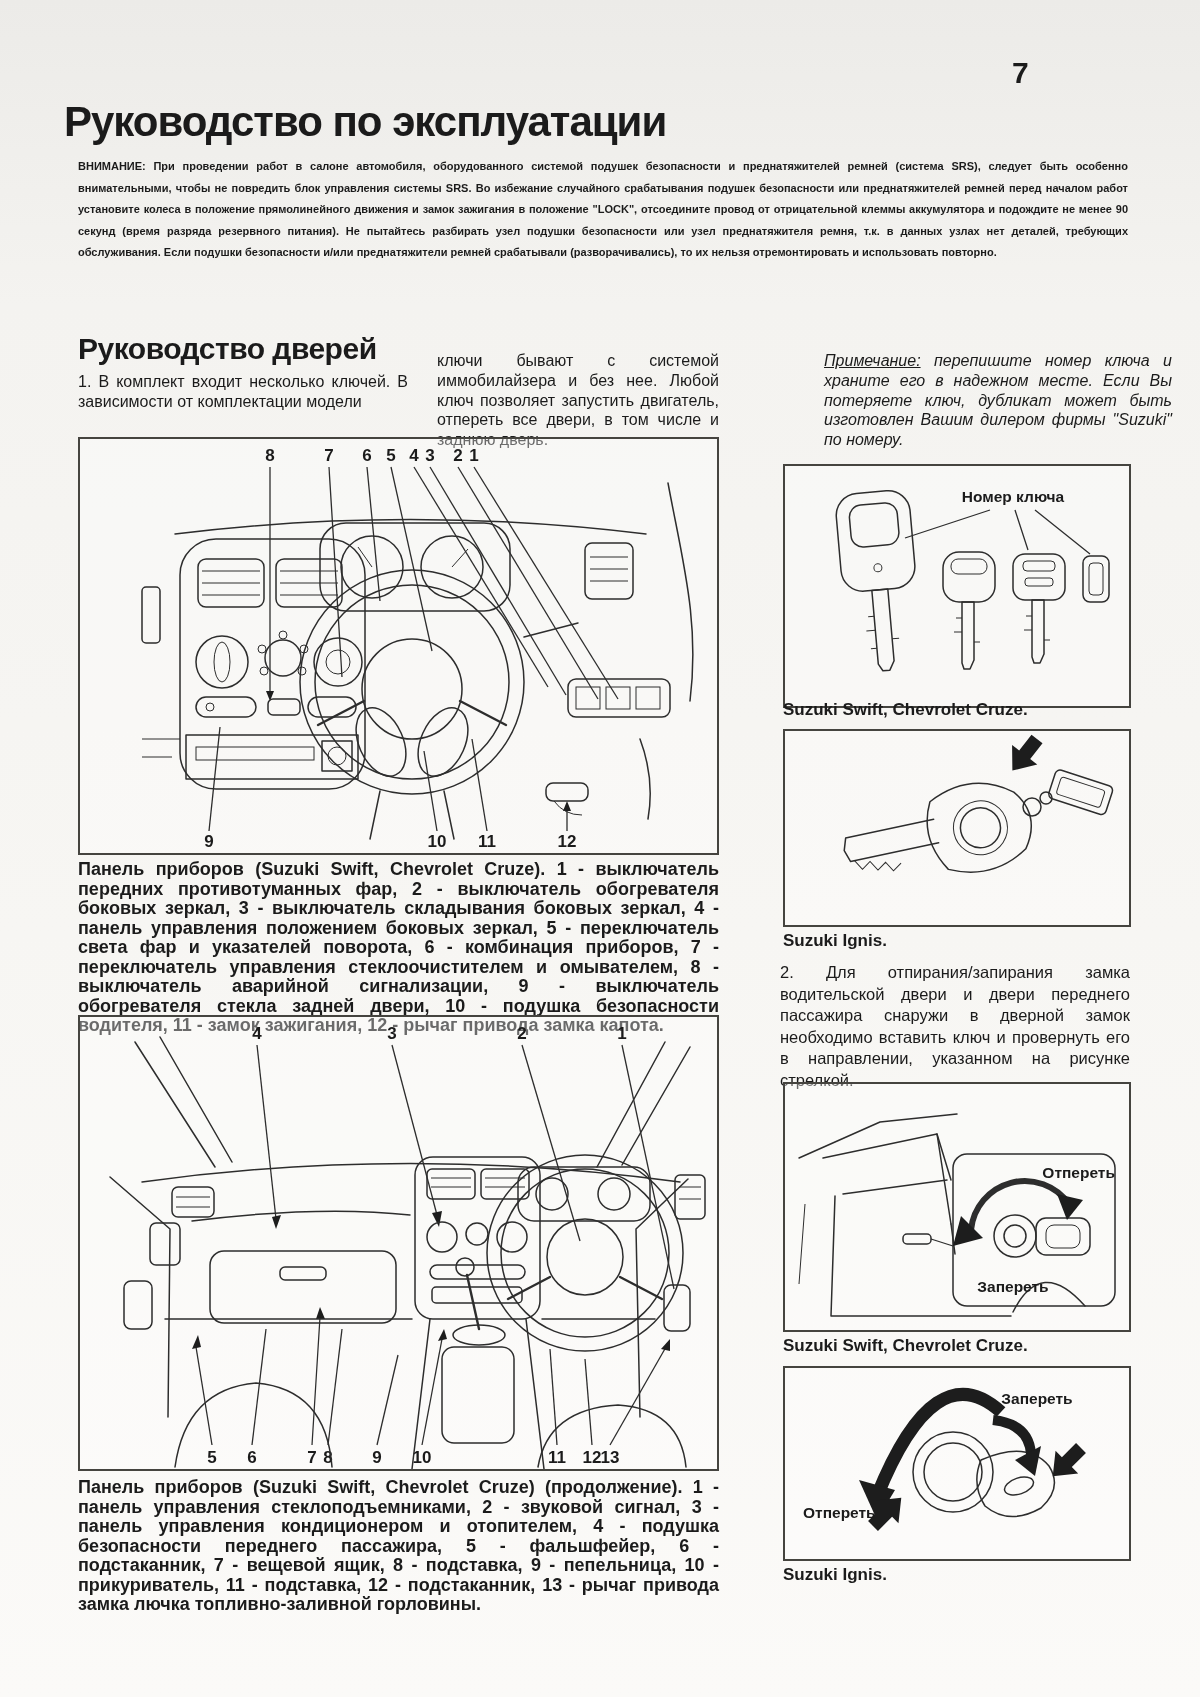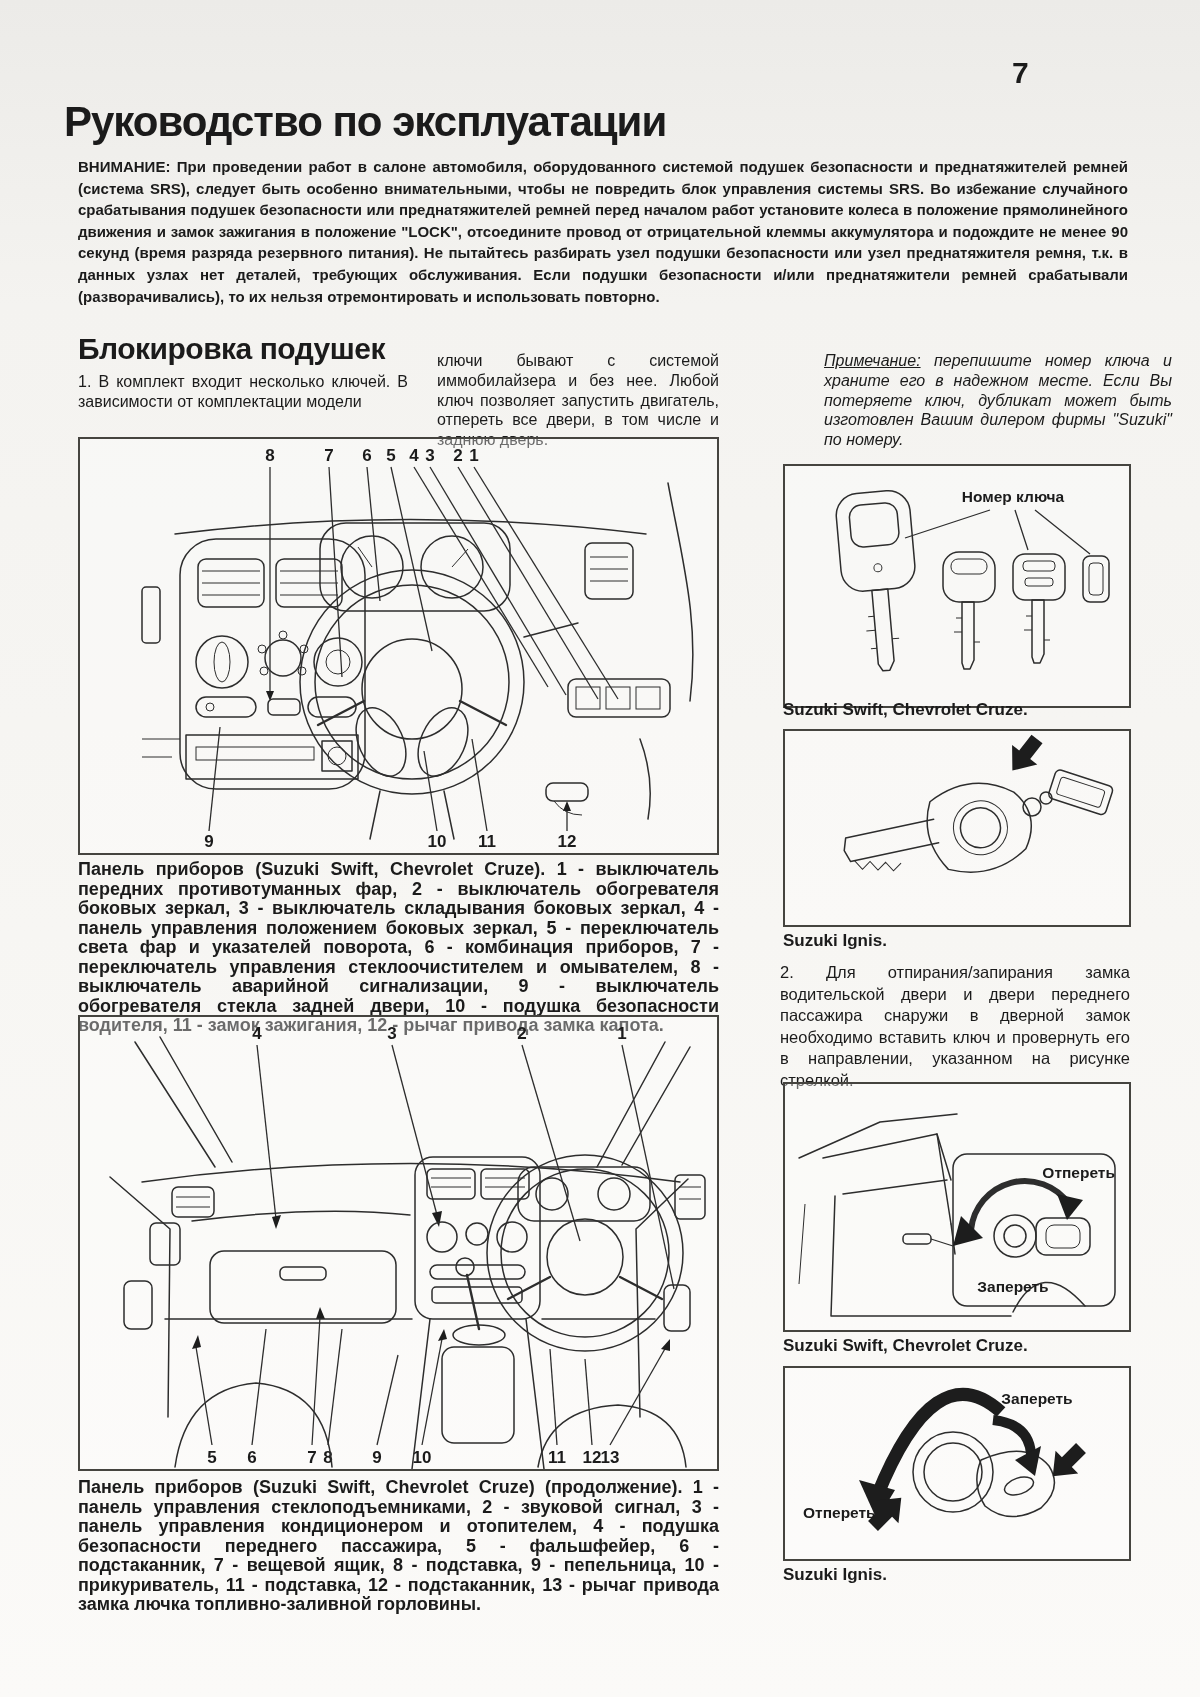--- a/index.html
+++ b/index.html
@@ -4,21 +4,21 @@
 <style>
   html,body{margin:0;padding:0;background:#dededc;}
   .page{
     position:relative;width:1200px;height:1697px;margin:0 auto;
     background:linear-gradient(180deg,#ecebe8 0%,#f4f3f0 18%,#f7f6f3 55%,#fbfaf8 100%);
     font-family:"Liberation Sans",sans-serif;color:#1b1b1b;overflow:hidden;
   }
   .abs{position:absolute;}
   .pagenum{font-size:30px;font-weight:700;}
   .title{font-size:42px;font-weight:700;letter-spacing:-1px;}
-  .warning{width:1050px;font-size:15px;line-height:21.6px;font-weight:700;text-align:justify;}
+  .warning{width:1050px;font-size:11px;line-height:21.6px;font-weight:700;text-align:justify;}
   .h2{font-size:30px;font-weight:700;letter-spacing:-0.5px;}
   .coltext{font-size:16px;line-height:19.8px;text-align:justify;}
   .notetext{font-size:16px;line-height:19.8px;font-style:italic;text-align:justify;margin-left:44px;}
   .note-u{text-decoration:underline;}
   .figbox{border:2px solid #45443f;background:rgba(255,255,255,0.35);}
   .figcap{font-size:18px;line-height:19.5px;font-weight:700;text-align:justify;}
   .smallcap{font-size:17px;font-weight:700;}
   .step{font-size:16.5px;line-height:21.5px;text-align:justify;}
   svg{display:block;}
   svg .ln{stroke:#2d2d2d;stroke-width:1.5;fill:none;stroke-linecap:round;stroke-linejoin:round;}
@@ -33,21 +33,21 @@
 <body>
 
 <div class="page">
 
   <div class="abs pagenum" style="left:1012px;top:56px;">7</div>
 
   <div class="abs title" style="left:64px;top:98px;">Руководство по эксплуатации</div>
 
   <div class="abs warning" style="left:78px;top:156px;">ВНИМАНИЕ: При проведении работ в салоне автомобиля, оборудованного системой подушек безопасности и преднатяжителей ремней (система SRS), следует быть особенно внимательными, чтобы не повредить блок управления системы SRS. Во избежание случайного срабатывания подушек безопасности или преднатяжителей ремней перед началом работ установите колеса в положение прямолинейного движения и замок зажигания в положение "LOCK", отсоедините провод от отрицательной клеммы аккумулятора и подождите не менее 90 секунд (время разряда резервного питания). Не пытайтесь разбирать узел подушки безопасности или узел преднатяжителя ремня, т.к. в данных узлах нет деталей, требующих обслуживания. Если подушки безопасности и/или преднатяжители ремней срабатывали (разворачивались), то их нельзя отремонтировать и использовать повторно.</div>
 
-  <div class="abs h2" style="left:78px;top:332px;">Блокировка подушек</div>
+  <div class="abs h2" style="left:78px;top:332px;">Руководство дверей</div>
 
   <div class="abs coltext" style="left:78px;top:372px;width:330px;">1. В комплект входит несколько ключей. В зависимости от комплектации модели</div>
   <div class="abs coltext" style="left:437px;top:351px;width:282px;">ключи бывают с системой иммобилайзера и без нее. Любой ключ позволяет запустить двигатель, отпереть все двери, в том числе и заднюю дверь.</div>
   <div class="abs notetext" style="left:780px;top:351px;width:348px;"><span class="note-u">Примечание:</span><span> перепишите номер ключа и храните его в надежном месте. Если Вы потеряете ключ, дубликат может быть изготовлен Вашим дилером фирмы "Suzuki" по номеру.</span></div>
 
   <div class="abs figbox" style="left:78px;top:437px;width:637px;height:414px;">
     <svg width="637" height="414" viewBox="0 0 637 414">
 
       <path class="lead" d="M190,28 L190,252"></path>
       <path class="lead" d="M249,28 L262,238"></path>

